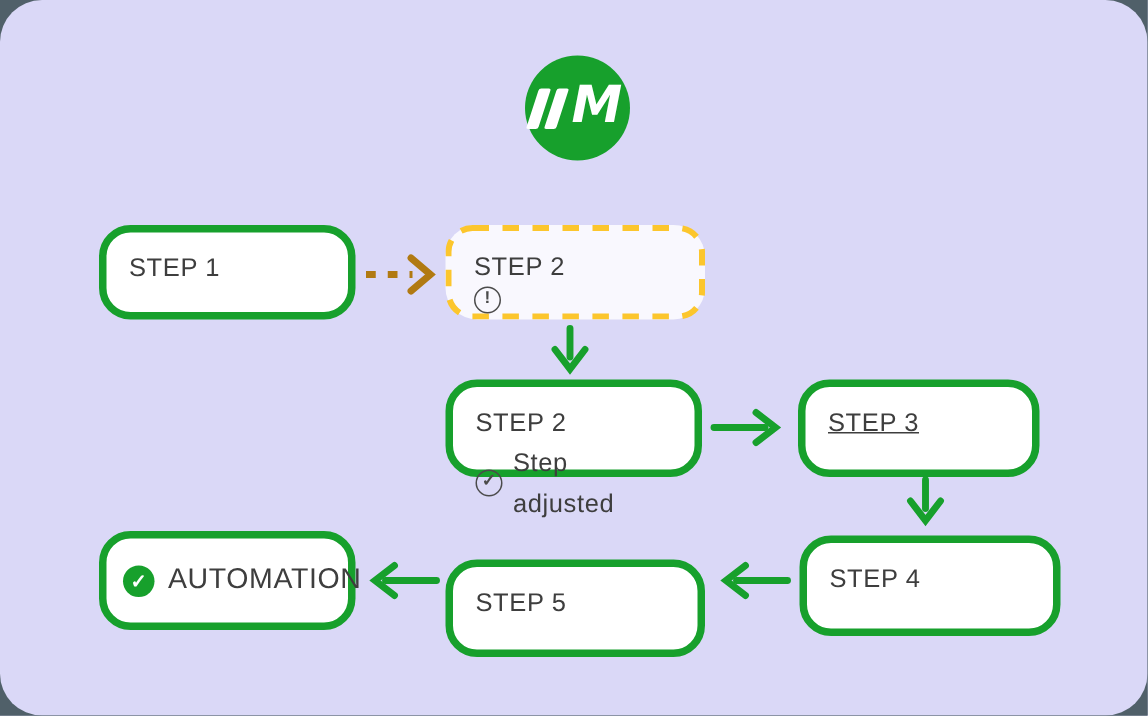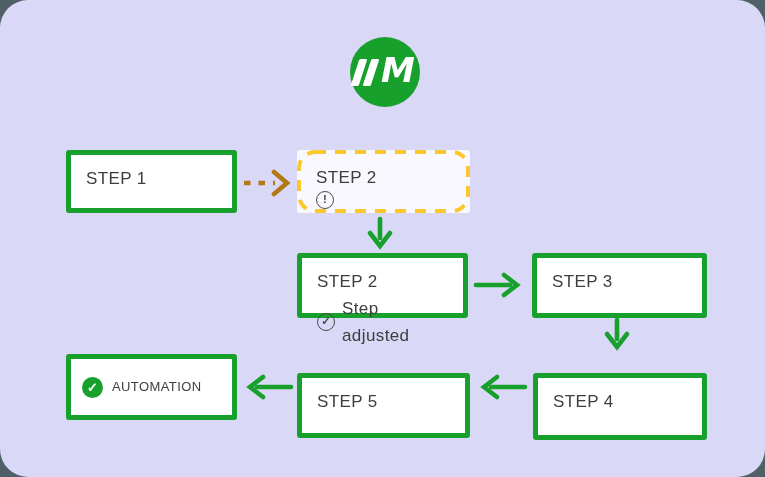--- a/index.html
+++ b/index.html
@@ -33,21 +33,21 @@
     transform:skewX(-18deg);margin-right:4px;
   }
   .logo-letter{
     color:#ffffff;font-style:italic;font-weight:800;font-size:34px;
     font-family:"DejaVu Sans", sans-serif;line-height:1;margin-left:2px;
     transform:translateY(-2px);
   }
   
   .node{
     position:absolute;box-sizing:border-box;background:#ffffff;
-    border:5px solid #17a02c;border-radius:3px;
+    border:5px solid #17a02c;border-radius:21px;
     padding:10px 15px;font-size:17px;color:#3e3e3e;
     letter-spacing:0.4px;line-height:27px;
   }
   .node-failed{
     border:none;background:rgba(255,255,255,0.82);
     padding:14px 19px;
   }
   .dashed-border{position:absolute;left:0;top:0;}
   .node-label{display:block;}
   .status-row{display:flex;align-items:center;gap:7px;position:relative;}
@@ -60,21 +60,21 @@
   }
   .node-complete{
     display:flex;align-items:center;gap:9px;padding:10px 11px;
   }
   .icon-filled{
     flex:0 0 auto;width:21px;height:21px;border-radius:50%;
     background:#17a02c;color:#ffffff;
     display:flex;align-items:center;justify-content:center;
     font-size:13px;font-weight:700;line-height:1;letter-spacing:0;
   }
-  .complete-text{font-size:13px;line-height:24px;letter-spacing:0.4px;}
+  .complete-text{font-size:19px;line-height:24px;letter-spacing:0.4px;}
   .arrow{position:absolute;}
 </style>
 </head>
 <body>
 
 <div id="canvas">
   <div class="under-card"></div>
   <div class="card"></div>
 
   <div class="logo">
@@ -115,30 +115,30 @@
       <span class="icon-outline">✓</span>
       <span>Step adjusted</span>
     </span>
   </div>
 
   <svg class="arrow" style="left:473px;top:271px;" width="54" height="28">
     <line x1="3" y1="14" x2="37" y2="14" stroke="#17a02c" stroke-width="4.6" stroke-linecap="round"></line>
     <polyline points="31,4 44,14 31,24" fill="none" stroke="#17a02c" stroke-width="4.6" stroke-linecap="round" stroke-linejoin="miter"></polyline>
   </svg>
 
-  <div class="node" style="left:532px;top:253px;width:175px;height:65px;">
+  <div class="node" style="left:532px;top:253px;width:161px;height:65px;text-decoration:underline;">
     <span class="node-label">STEP 3</span>
   </div>
 
   <svg class="arrow" style="left:603px;top:317px;" width="28" height="36">
     <line x1="14" y1="3" x2="14" y2="22" stroke="#17a02c" stroke-width="4.6" stroke-linecap="round"></line>
     <polyline points="4,17 14,30 24,17" fill="none" stroke="#17a02c" stroke-width="4.6" stroke-linecap="round" stroke-linejoin="miter"></polyline>
   </svg>
 
-  <div class="node" style="left:533px;top:373px;width:174px;height:67px;">
+  <div class="node" style="left:533px;top:357px;width:174px;height:67px;">
     <span class="node-label">STEP 4</span>
   </div>
 
   <svg class="arrow" style="left:474px;top:373px;" width="54" height="28">
     <line x1="51" y1="14" x2="17" y2="14" stroke="#17a02c" stroke-width="4.6" stroke-linecap="round"></line>
     <polyline points="23,4 10,14 23,24" fill="none" stroke="#17a02c" stroke-width="4.6" stroke-linecap="round" stroke-linejoin="miter"></polyline>
   </svg>
 
   <div class="node" style="left:297px;top:355px;width:173px;height:65px;margin-top:18px;">
     <span class="node-label">STEP 5</span>

